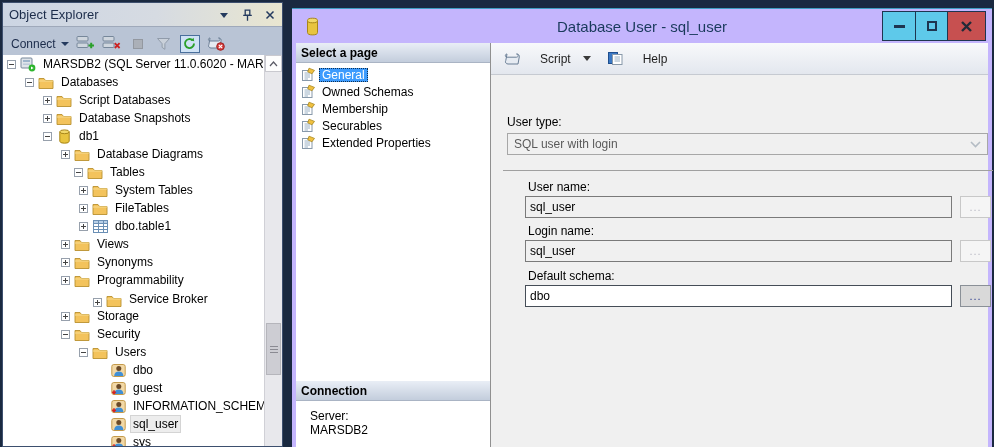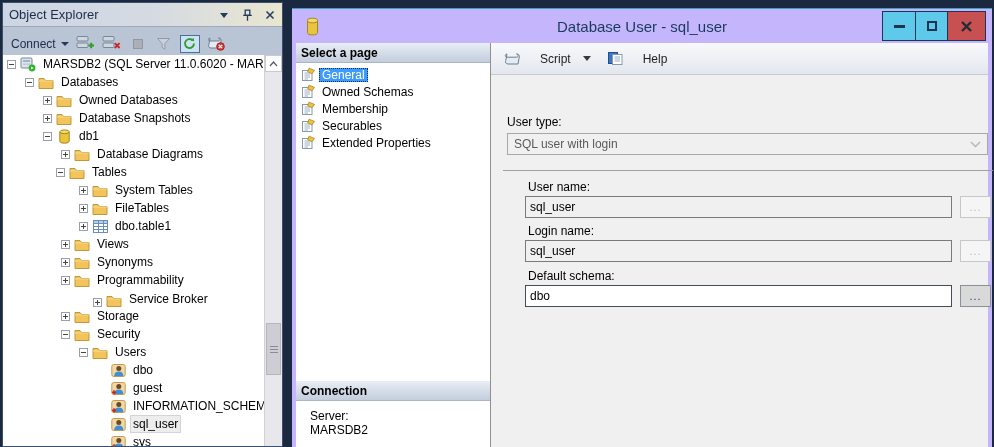--- a/index.html
+++ b/index.html
@@ -234,21 +234,21 @@
     <span class="tree-label">Databases</span>
   </div>
       <div class="tree-row" style="padding-left: 40px;">
     <span class="exp plus"></span>
     <span class="icon-slot">
           <svg width="16" height="13" viewBox="0 0 16 13">
             <path d="M1 2.5h5l1.5 2H15v8H1z" fill="#f3c35c" stroke="#b9912f" stroke-width="0.9"></path>
             <path d="M1 5h14" stroke="#f8dc90" stroke-width="1"></path>
           </svg>
         </span>
-    <span class="tree-label">Owned Databases</span>
+    <span class="tree-label">Script Databases</span>
   </div>
       <div class="tree-row" style="padding-left: 40px;">
     <span class="exp plus"></span>
     <span class="icon-slot">
           <svg width="16" height="13" viewBox="0 0 16 13">
             <path d="M1 2.5h5l1.5 2H15v8H1z" fill="#f3c35c" stroke="#b9912f" stroke-width="0.9"></path>
             <path d="M1 5h14" stroke="#f8dc90" stroke-width="1"></path>
           </svg>
         </span>
     <span class="tree-label">Database Snapshots</span>
@@ -266,21 +266,21 @@
       <div class="tree-row" style="padding-left: 58px;">
     <span class="exp plus"></span>
     <span class="icon-slot">
           <svg width="16" height="13" viewBox="0 0 16 13">
             <path d="M1 2.5h5l1.5 2H15v8H1z" fill="#f3c35c" stroke="#b9912f" stroke-width="0.9"></path>
             <path d="M1 5h14" stroke="#f8dc90" stroke-width="1"></path>
           </svg>
         </span>
     <span class="tree-label">Database Diagrams</span>
   </div>
-      <div class="tree-row" style="padding-left: 53px;">
+      <div class="tree-row" style="padding-left: 71px;">
     <span class="exp minus"></span>
     <span class="icon-slot">
           <svg width="16" height="13" viewBox="0 0 16 13">
             <path d="M1 2.5h5l1.5 2H15v8H1z" fill="#f3c35c" stroke="#b9912f" stroke-width="0.9"></path>
             <path d="M1 5h14" stroke="#f8dc90" stroke-width="1"></path>
           </svg>
         </span>
     <span class="tree-label">Tables</span>
   </div>
       <div class="tree-row" style="padding-left: 76px;">

